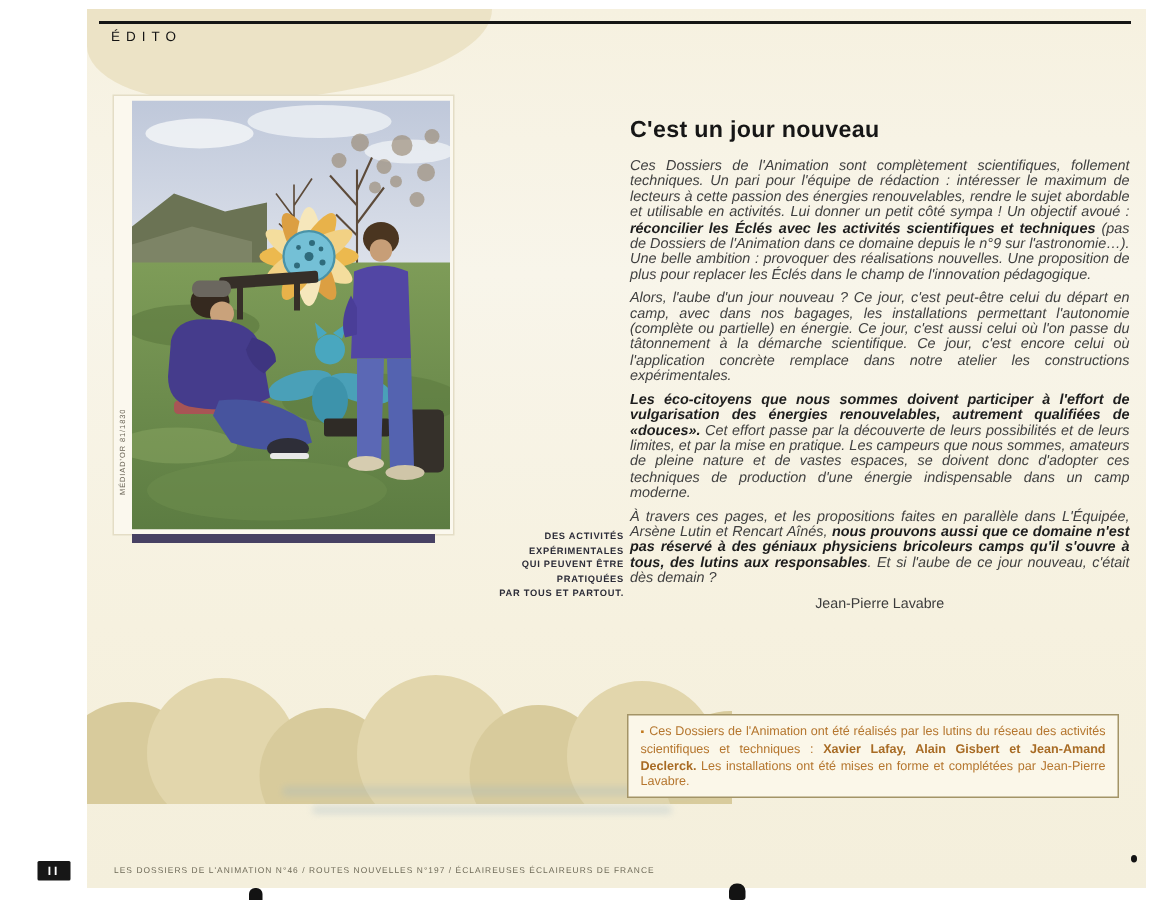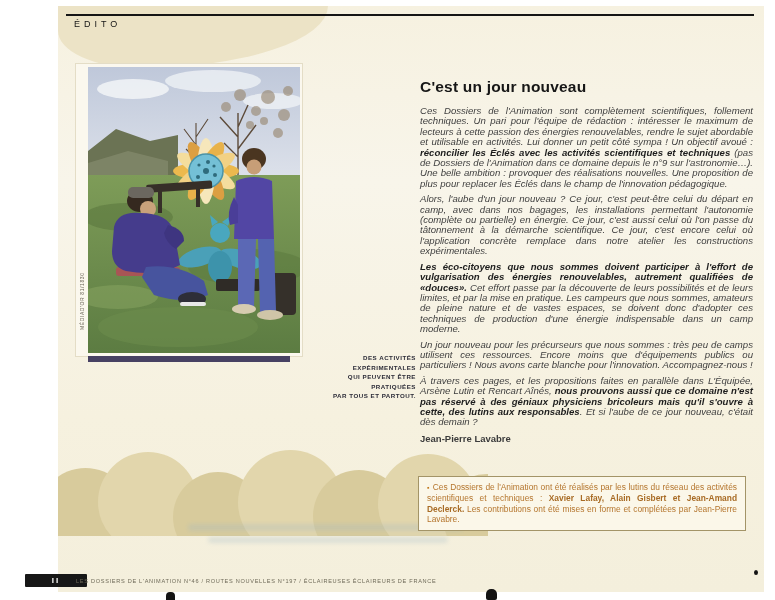--- a/index.html
+++ b/index.html
@@ -52,33 +52,33 @@
   
   .article{position:absolute;left:362px;top:36px;width:333px;margin-top:36px;}
   .article h1{
     margin:0 0 10px 0;font-size:15.5px;font-weight:bold;color:#161616;letter-spacing:.2px;
   }
   .article p{
     margin:0 0 5px 0;font-size:9.6px;line-height:10.4px;
     text-align:justify;color:#404040;font-style:italic;
   }
   .article p b{color:#1d1d1d;}
-  .signature{text-align:left;font-size:9.5px;font-weight:bold;color:#3b3b3b;margin-top:3px;}
+  .signature{text-align:center;font-size:9.5px;font-weight:normal;color:#3b3b3b;margin-top:3px;}
   
   .credits-box{
     position:absolute;left:360px;top:470px;width:328px;
     border:1px solid #a39467;background:#fbf7e9;
     padding:5px 8px 6px 8px;box-sizing:border-box;
   }
   .credits-box .txt{font-size:8.4px;line-height:10.3px;color:#b5762e;text-align:justify;}
   .credits-box .txt b{color:#a86b24;}
   .credits-box .bullet{color:#c27a1f;font-size:7px;margin-right:3px;}
   
   .pagenum-box{
-    position:absolute;left:25px;top:574px;width:62px;height:13px;
+    position:absolute;left:25px;top:574px;width:22px;height:13px;
     background:#171717;color:#ffffff;font-size:8px;font-weight:bold;
     text-align:center;line-height:13px;letter-spacing:2px;border-radius:1px;
   }
   .footer-text{
     position:absolute;left:76px;top:578px;
     font-size:5.6px;letter-spacing:.7px;color:#6e6a58;
   }
   .edge-mark{position:absolute;background:#131313;}
   .m1{left:166px;top:592px;width:9px;height:8px;border-radius:4px 4px 0 0;}
   .m2{left:486px;top:589px;width:11px;height:11px;border-radius:5px 5px 2px 2px;}
@@ -211,27 +211,26 @@
   <div class="photo-shadow"></div>
   <div class="credit-vertical">MÉDIAD'OR 81/1830</div>
 
   <div class="caption">DES ACTIVITÉS<br>EXPÉRIMENTALES<br>QUI PEUVENT ÊTRE<br>PRATIQUÉES<br>PAR TOUS ET PARTOUT.</div>
 
   <div class="article">
     <h1>C'est un jour nouveau</h1>
     <p><span>Ces Dossiers de l'Animation sont complètement scientifiques, follement techniques. Un pari pour l'équipe de rédaction : intéresser le maximum de lecteurs à cette passion des énergies renouvelables, rendre le sujet abordable et utilisable en activités. Lui donner un petit côté sympa ! Un objectif avoué : </span><b>réconcilier les Éclés avec les activités scientifiques et techniques </b><span>(pas de Dossiers de l'Animation dans ce domaine depuis le n°9 sur l'astronomie…). Une belle ambition : provoquer des réalisations nouvelles. Une proposition de plus pour replacer les Éclés dans le champ de l'innovation pédagogique.</span></p>
     <p><span>Alors, l'aube d'un jour nouveau ? Ce jour, c'est peut-être celui du départ en camp, avec dans nos bagages, les installations permettant l'autonomie (complète ou partielle) en énergie. Ce jour, c'est aussi celui où l'on passe du tâtonnement à la démarche scientifique. Ce jour, c'est encore celui où l'application concrète remplace dans notre atelier les constructions expérimentales.</span></p>
     <p><b>Les éco-citoyens que nous sommes doivent participer à l'effort de vulgarisation des énergies renouvelables, autrement qualifiées de «douces».</b><span> Cet effort passe par la découverte de leurs possibilités et de leurs limites, et par la mise en pratique. Les campeurs que nous sommes, amateurs de pleine nature et de vastes espaces, se doivent donc d'adopter ces techniques de production d'une énergie indispensable dans un camp moderne.</span></p>
-    <p><span>Un jour nouveau pour les précurseurs que nous sommes : très peu de camps utilisent ces ressources. Encore moins que d'équipements publics ou particuliers ! Nous avons carte blanche pour l'innovation. Accompagnez-nous !</span></p>
-    <p><span>À travers ces pages, et les propositions faites en parallèle dans L'Équipée, Arsène Lutin et Rencart Aînés, </span><b>nous prouvons aussi que ce domaine n'est pas réservé à des géniaux physiciens bricoleurs mais qu'il s'ouvre à cette, des lutins aux responsables</b><span>. Et si l'aube de ce jour nouveau, c'était dès demain ?</span></p>
+    <p><span>À travers ces pages, et les propositions faites en parallèle dans L'Équipée, Arsène Lutin et Rencart Aînés, </span><b>nous prouvons aussi que ce domaine n'est pas réservé à des géniaux physiciens bricoleurs camps qu'il s'ouvre à tous, des lutins aux responsables</b><span>. Et si l'aube de ce jour nouveau, c'était dès demain ?</span></p>
     <div class="signature">Jean-Pierre Lavabre</div>
   </div>
 
   <div class="credits-box">
-    <div class="txt"><span class="bullet">▪</span><span><span>Ces Dossiers de l'Animation ont été réalisés par les lutins du réseau des activités scientifiques et techniques : </span><b>Xavier Lafay, Alain Gisbert et Jean-Amand Declerck.</b><span> Les contributions ont été mises en forme et complétées par Jean-Pierre Lavabre.</span></span></div>
+    <div class="txt"><span class="bullet">▪</span><span><span>Ces Dossiers de l'Animation ont été réalisés par les lutins du réseau des activités scientifiques et techniques : </span><b>Xavier Lafay, Alain Gisbert et Jean-Amand Declerck.</b><span> Les installations ont été mises en forme et complétées par Jean-Pierre Lavabre.</span></span></div>
   </div>
 
 </div>
 
 <div class="pagenum-box">II</div>
 <div class="footer-text">LES DOSSIERS DE L'ANIMATION N°46 / ROUTES NOUVELLES N°197 / ÉCLAIREUSES ÉCLAIREURS DE FRANCE</div>
 
 <div class="edge-mark m1"></div>
 <div class="edge-mark m2"></div>
 <div class="edge-mark m3"></div>

